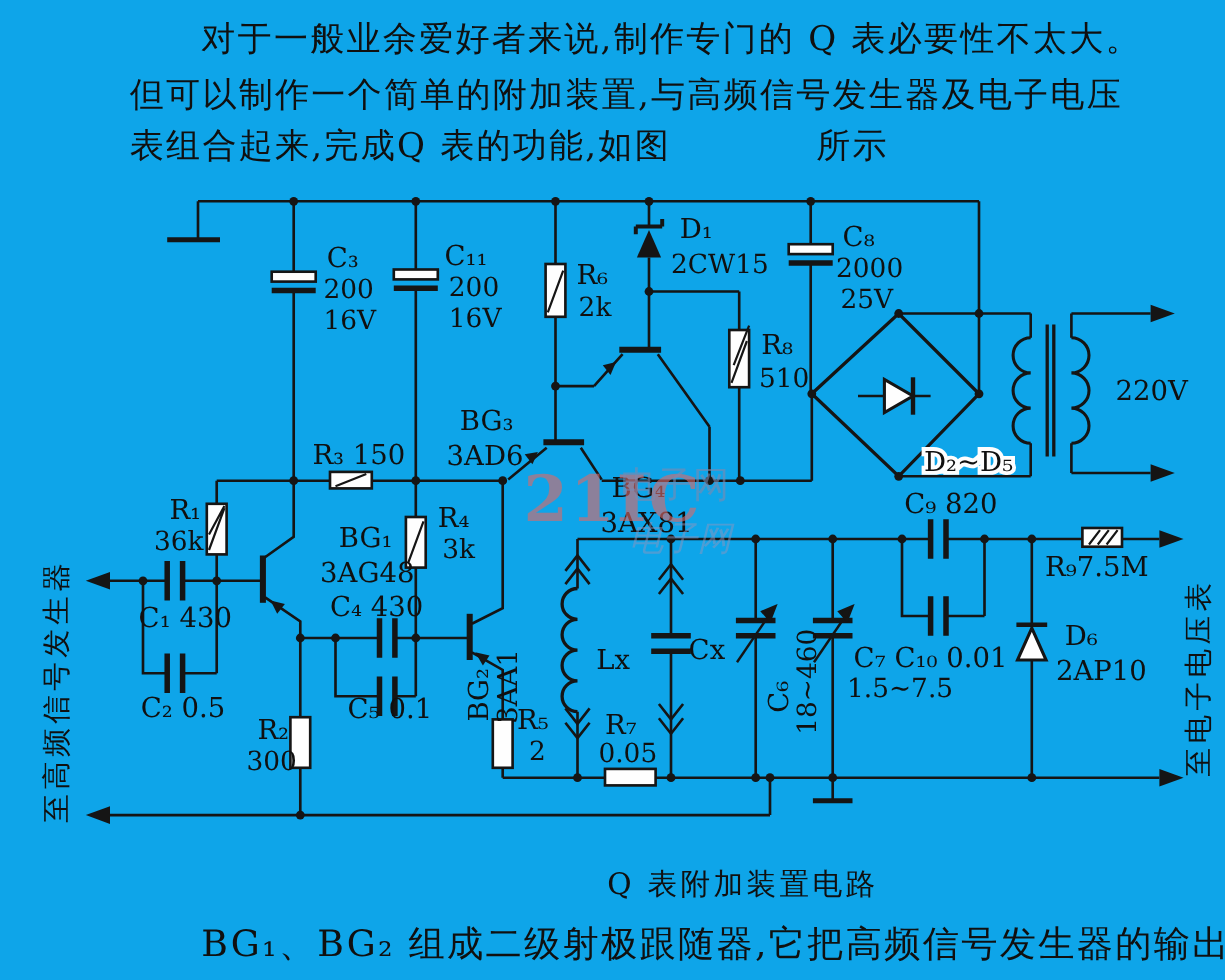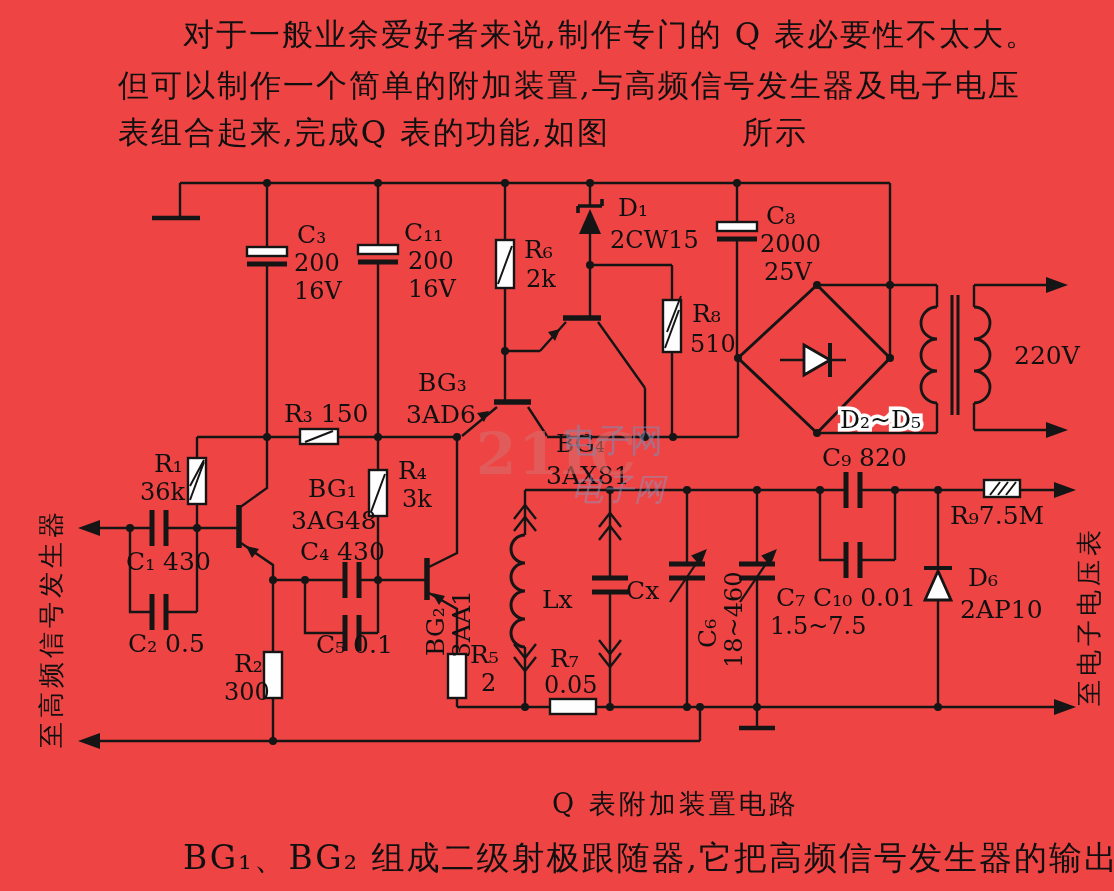--- a/index.html
+++ b/index.html
@@ -1,16 +1,16 @@
 <!DOCTYPE html>
 <html><head>
 <meta charset="utf-8">
 <style>
   html,body{margin:0;padding:0;background:#e9e9e9;}
-  .page{position:relative;width:1114px;height:891px;background:#ef4444;overflow:hidden;
+  .page{position:relative;width:1114px;height:891px;background:#0ea5e9;overflow:hidden;
         font-family:"DejaVu Serif","Liberation Serif",serif;}
   svg{position:absolute;left:0;top:0;}
   svg text{fill:#101010;font-family:"DejaVu Serif","Liberation Serif",serif;}
   .para{font-size:31px;letter-spacing:2px;}
   .cap{font-size:27px;letter-spacing:3px;}
   .botline{font-size:33px;letter-spacing:2px;}
   .lbl{font-size:25px;}
   .lblsm{font-size:24px;}
   .side{font-size:26px;letter-spacing:4px;}
   .wm-brand{font-size:58px;font-weight:bold;fill:#d96a6a;opacity:.62;letter-spacing:2px;}

